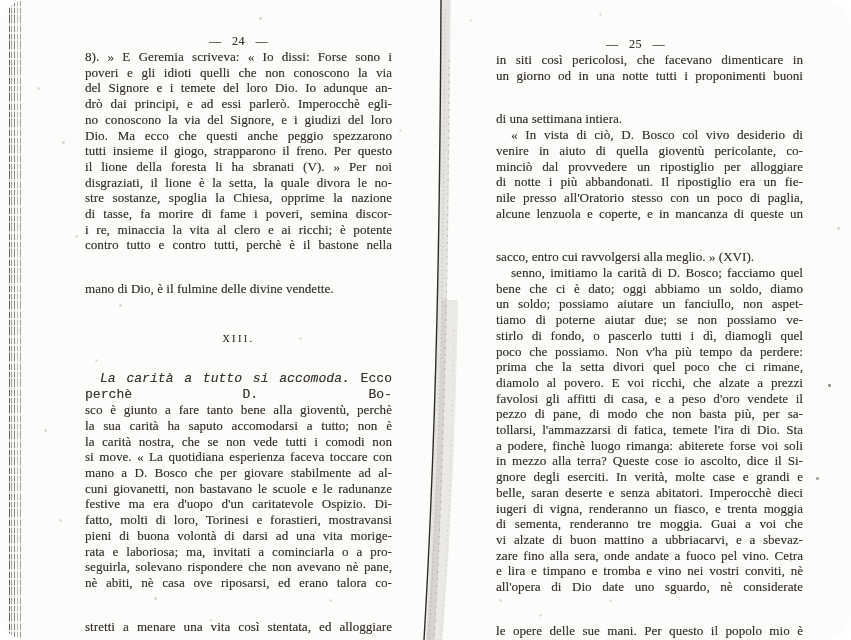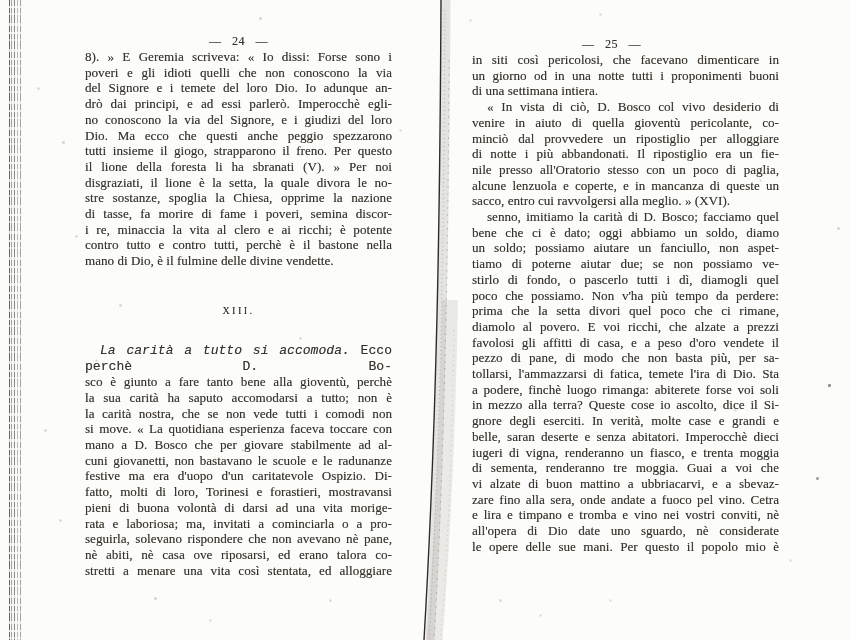--- a/index.html
+++ b/index.html
@@ -9,20 +9,21 @@
     background: #ffffff;
     font-family: "Liberation Serif", "DejaVu Serif", serif;
   }
   .spread {
     position: relative;
     width: 851px; height: 640px;
     background: #fcfcfa;
     overflow: hidden;
     color: #37322b;
     text-shadow: 0.2px 0.2px 0.35px rgba(55,48,40,0.45);
+    border-radius: 27px;
   }
 
   
   .binding-edge {
     position: absolute; left: 9px; top: 0;
     width: 15px; height: 640px;
     background:
       repeating-linear-gradient(to bottom,
         rgba(252,252,250,0) 0 6px, rgba(252,252,250,0.8) 6px 8px,
         rgba(252,252,250,0) 8px 13px, rgba(252,252,250,0.55) 13px 15px,
@@ -40,38 +41,38 @@
   .gutter-svg { position: absolute; left: 400px; top: 0; }
 
   
   .page {
     position: absolute;
     font-size: 13px;
     line-height: 15.7px;
     letter-spacing: 0.05px;
   }
   .page-24 { left: 85px;  top: 35px; width: 307px; }
-  .page-25 { left: 472px; top: 38px; width: 307px; font-family: Liberation Serif, serif; }
+  .page-25 { left: 496px; top: 38px; width: 307px; font-family: Liberation Serif, serif; }
 
   .page-number {
     text-align: center;
     font-size: 12px;
     line-height: 13px;
     height: 13px;
     word-spacing: 7px;
     letter-spacing: 0.5px;
     margin-bottom: 1px;
   }
   .page-25 .page-number { transform: translateX(-14px); }
 
   .line {
     text-align: justify;
     text-align-last: justify;
   }
-  .para .lines .line:last-child { text-align-last: left; }
+  .para .lines .line:last-child { text-align-last: left; margin-top: 28px; }
   .para.cont .lines .line:last-child { text-align-last: justify; }
   .para.indent .lines .line:first-child { text-indent: 15px; }
   .first-line { text-indent: 15px; font-family: Liberation Mono, monospace; }
   .first-line em { font-style: italic; }
 
   .section-heading {
     text-align: center;
     font-size: 10px;
     line-height: 16px;
     letter-spacing: 2.5px;

